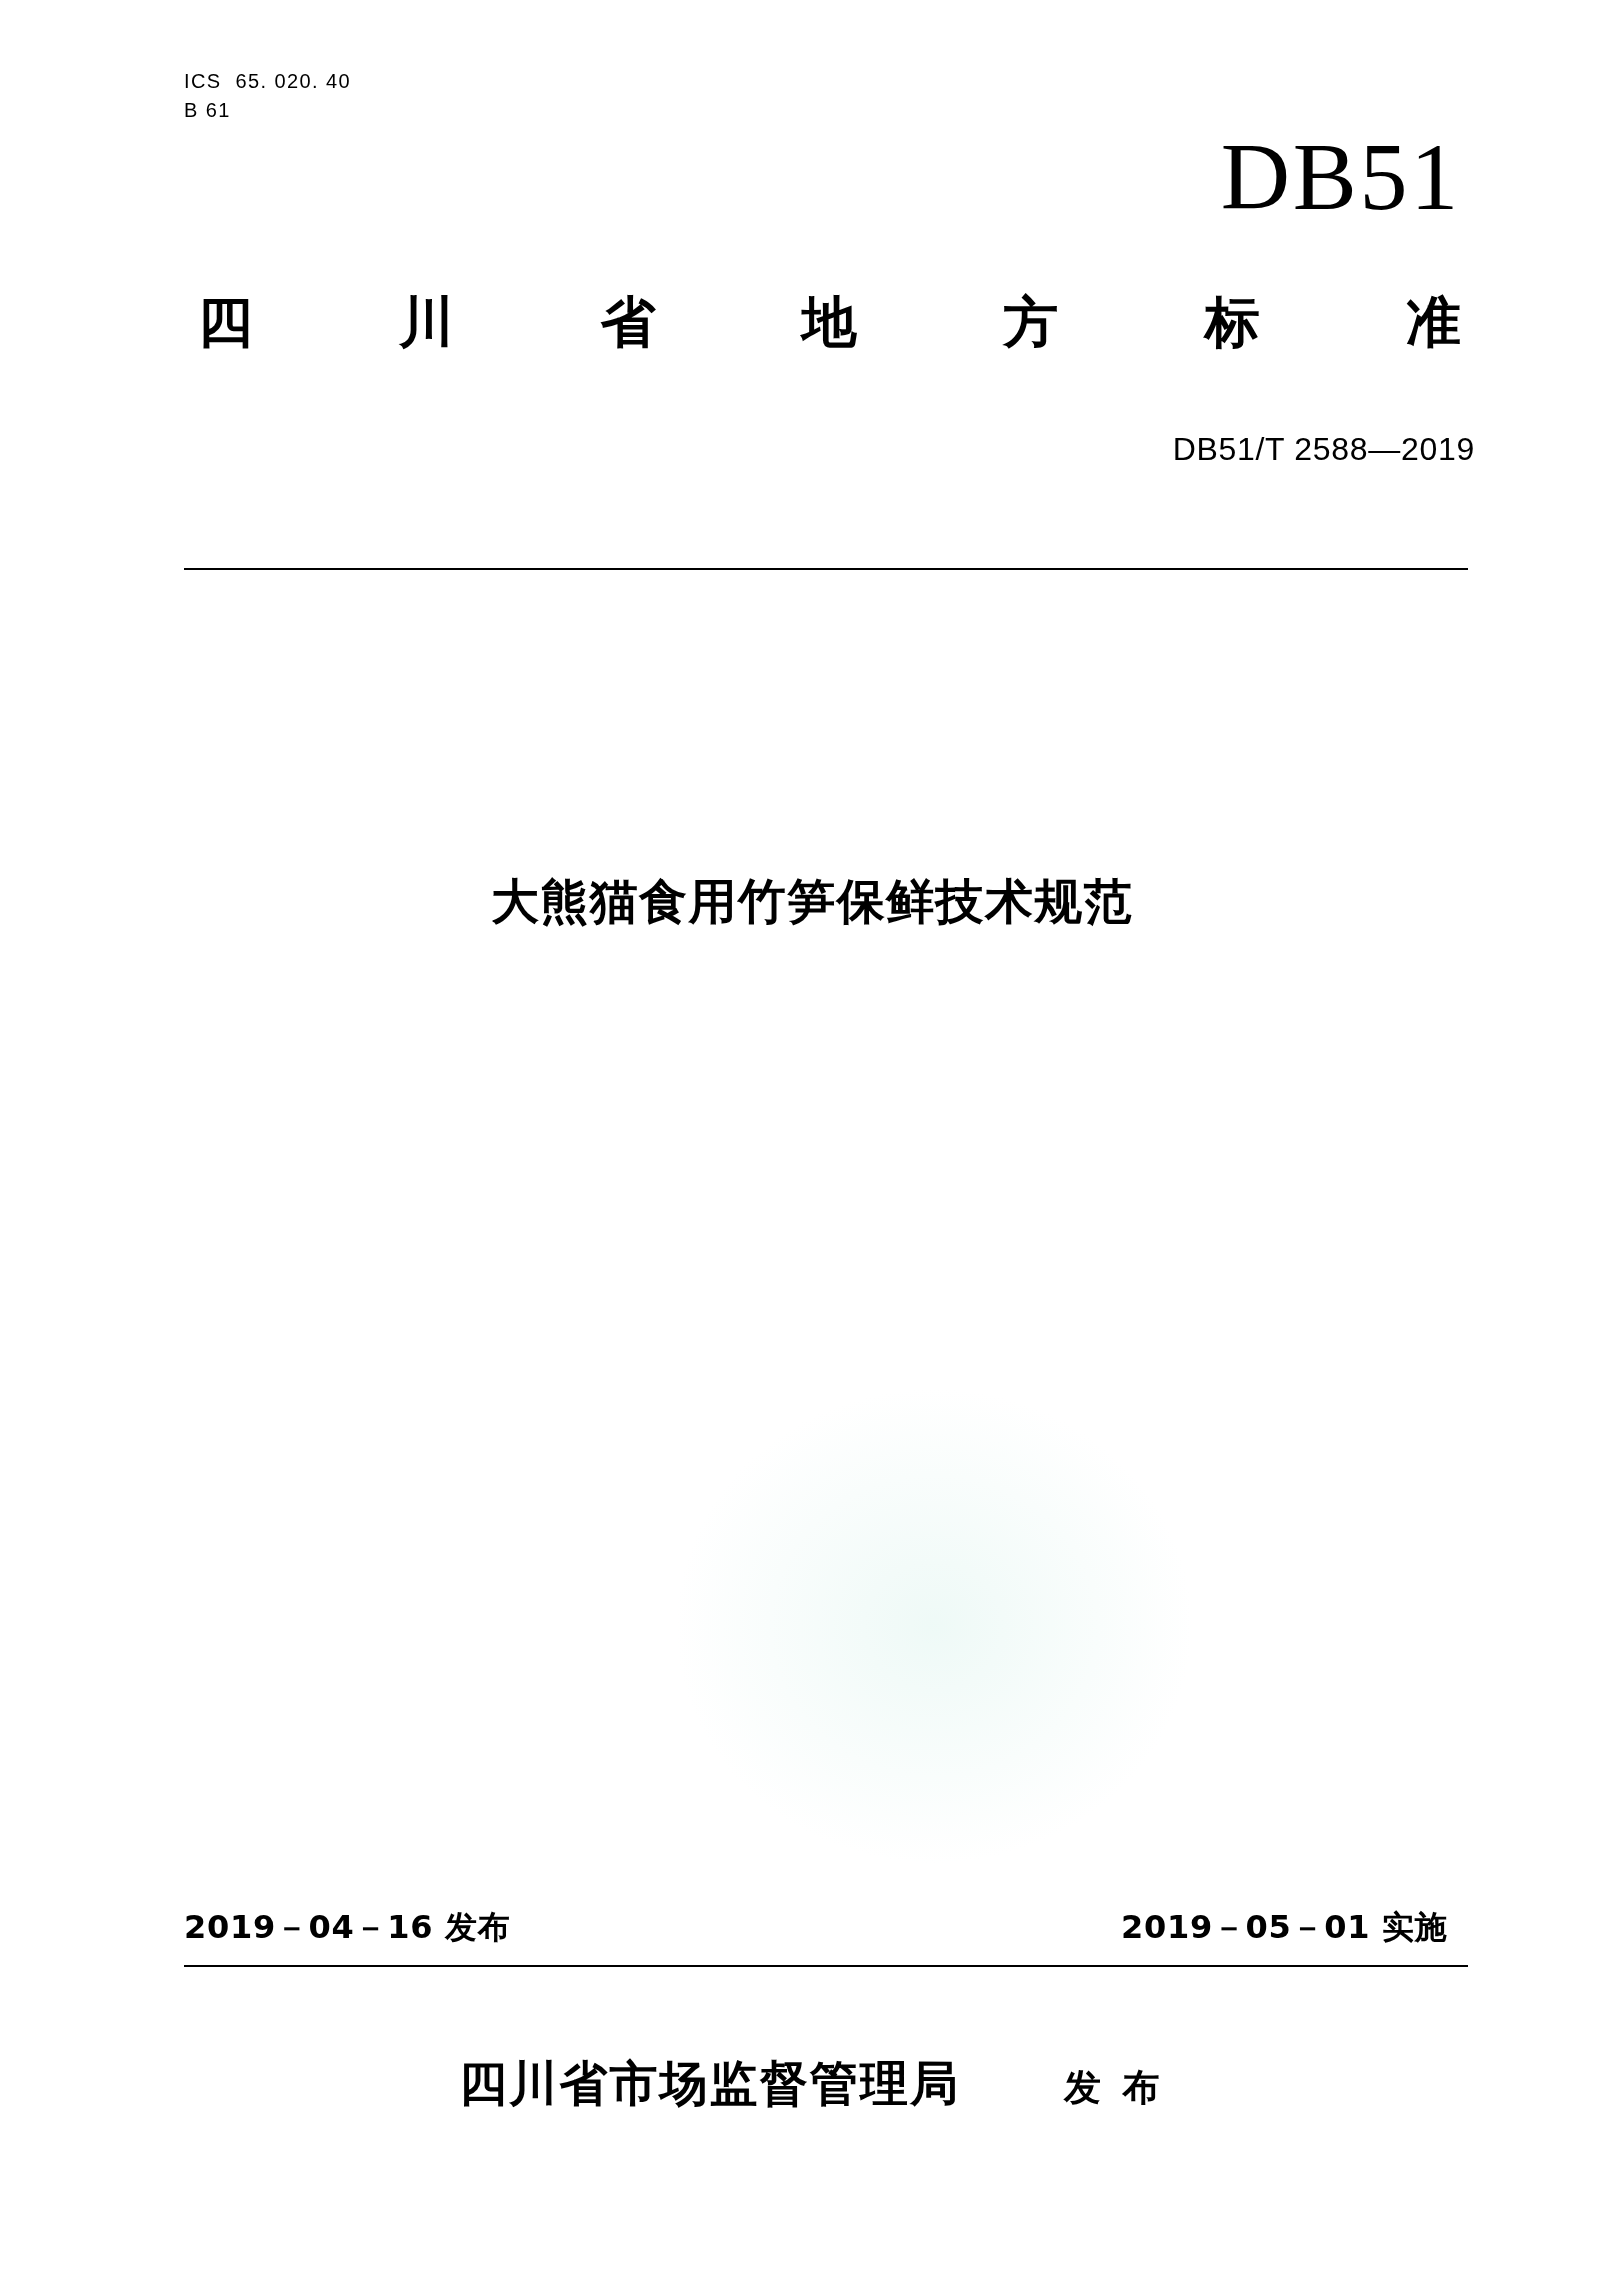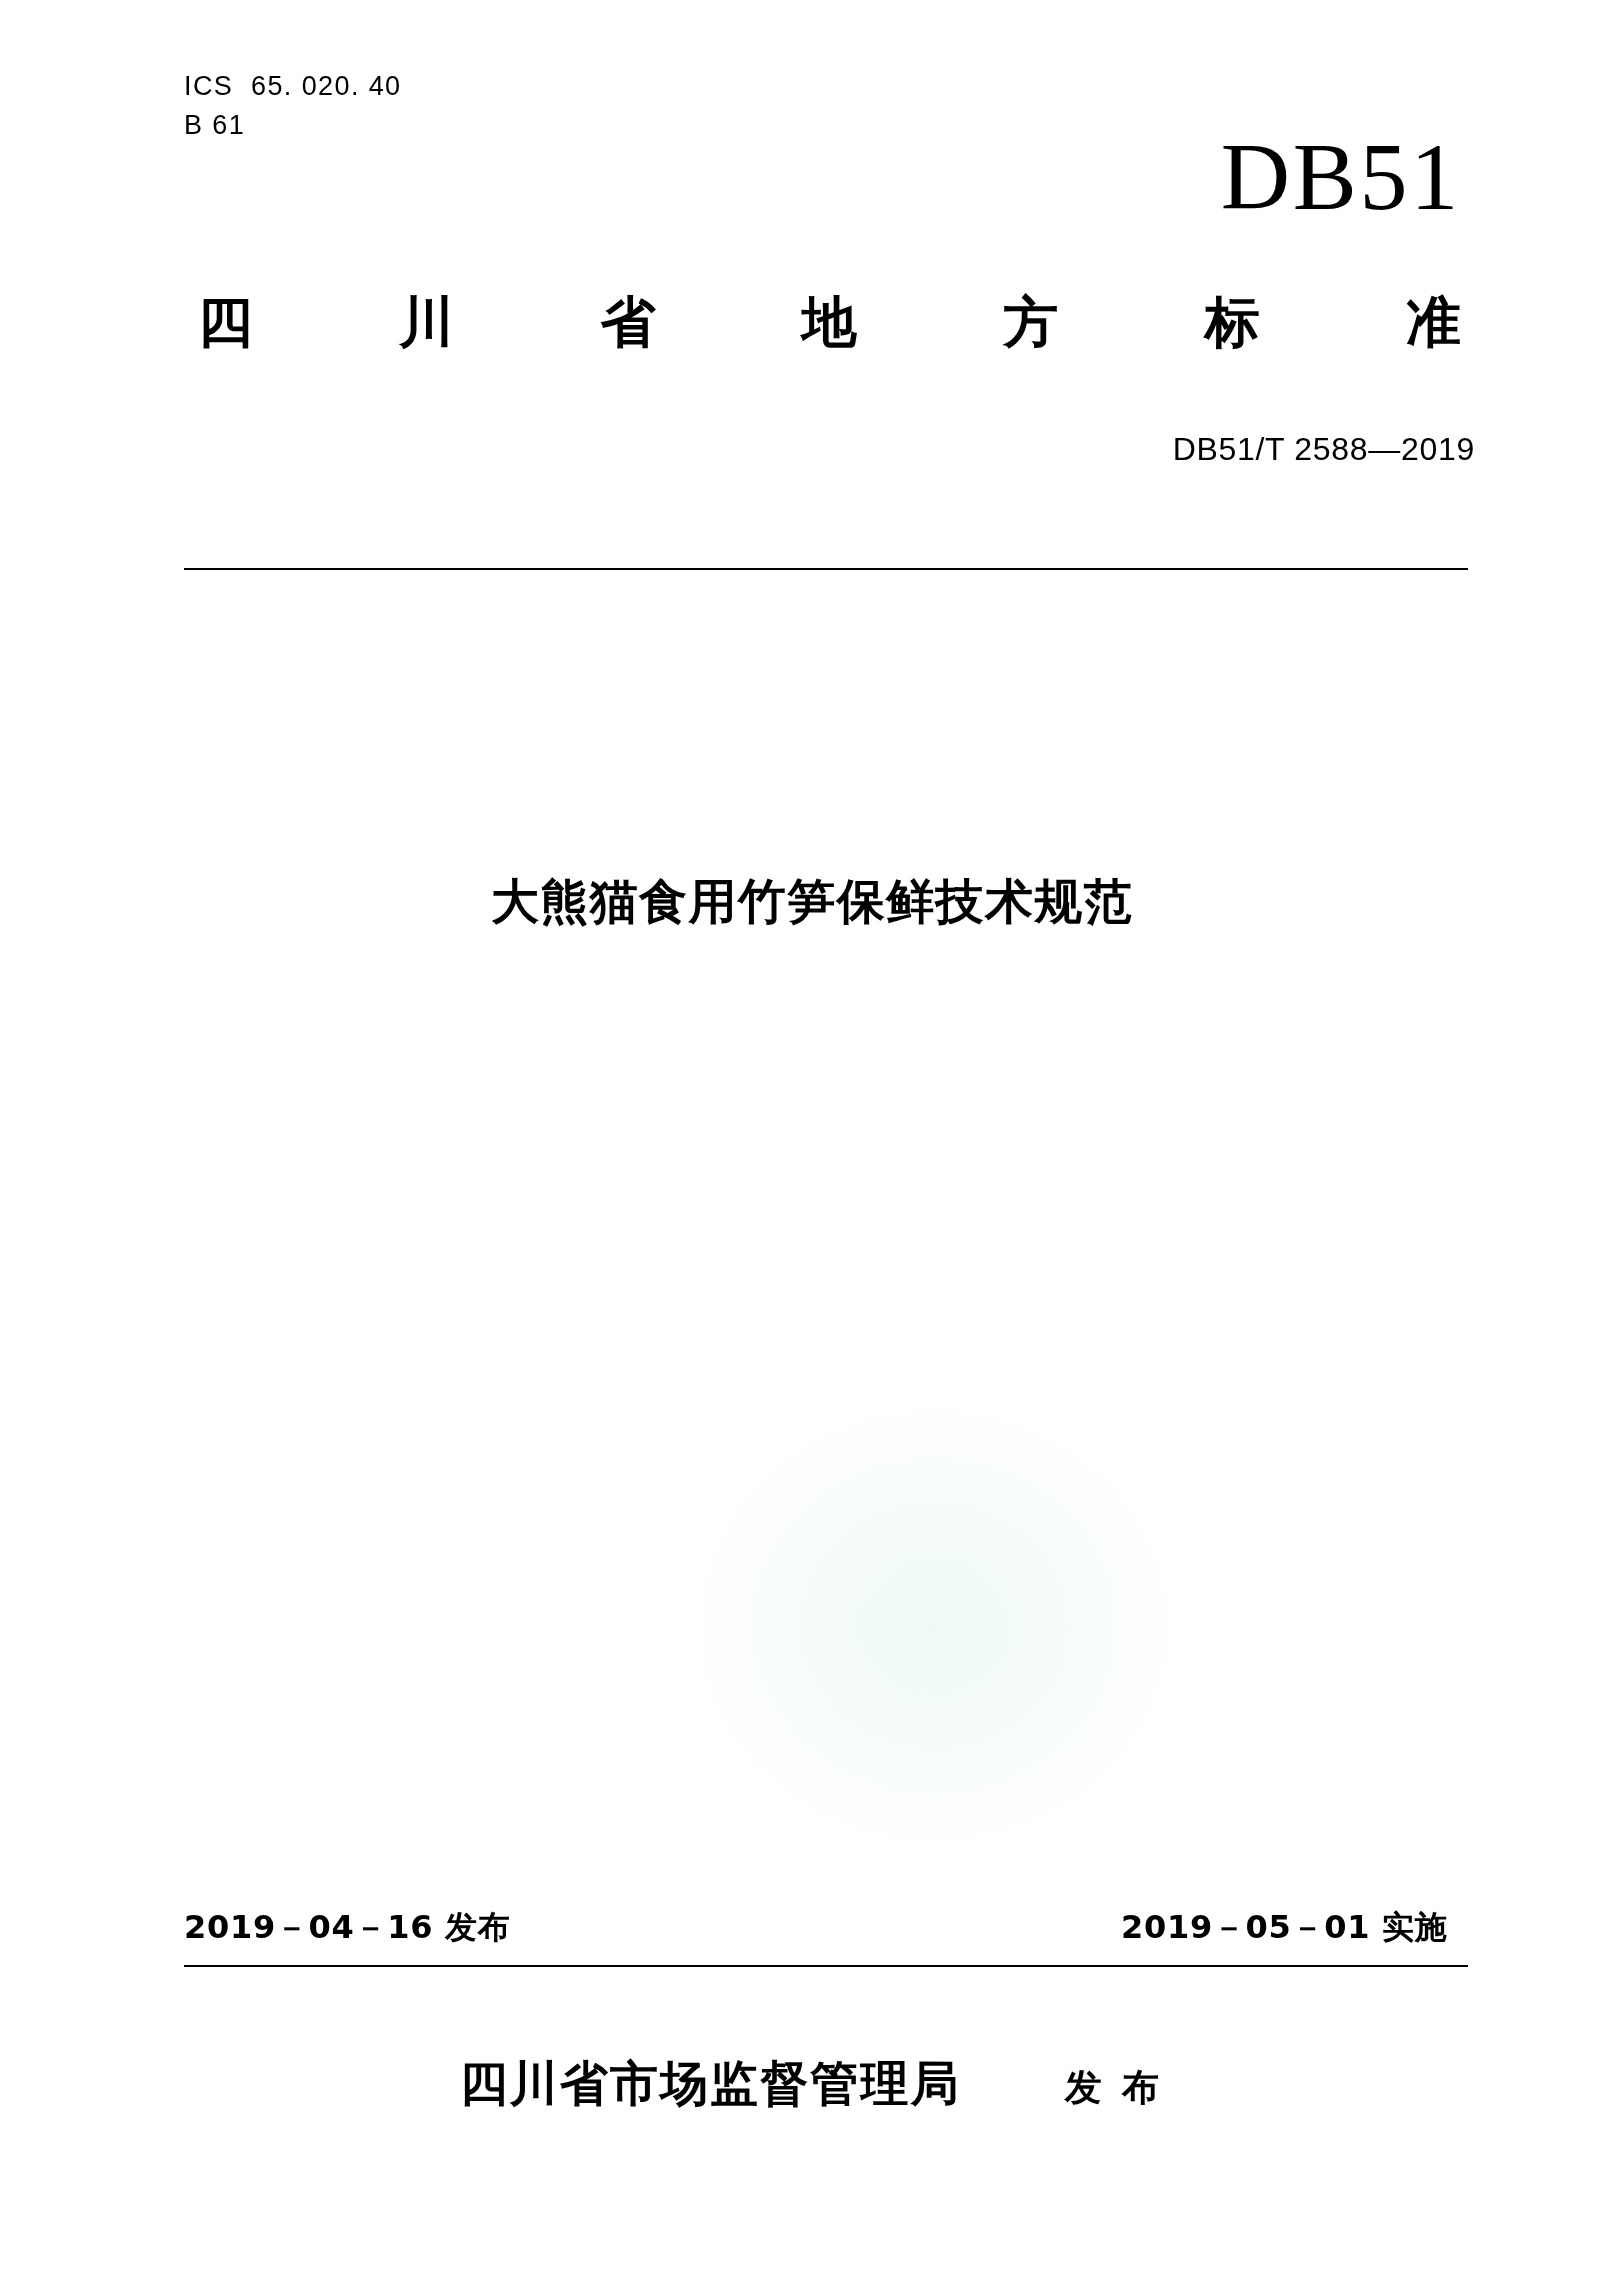--- a/index.html
+++ b/index.html
@@ -19,21 +19,21 @@
     box-sizing: border-box;
     overflow: hidden;
   }
 
   
   .ics-block {
     position: absolute;
     left: 184px;
     top: 67px;
     font-family: "Liberation Sans", sans-serif;
-    font-size: 27px;
+    font-size: 20px;
     letter-spacing: 1.4px;
     line-height: 1.45;
     color: #000;
   }
   .ics-line {
     white-space: pre;
   }
 
   
   .db-mark {
@@ -125,21 +125,21 @@
 
   
   .issuer-row {
     position: absolute;
     left: 0;
     right: 0;
     top: 2052px;
     display: flex;
     justify-content: center;
     align-items: baseline;
-    font-family: Liberation Serif, serif;
+    font-family: Liberation Sans, sans-serif;
     font-weight: bold;
     color: #000;
   }
   .issuer-name {
     font-size: 48px;
     letter-spacing: 2.1px;
   }
   .issuer-action {
     font-size: 37px;
     letter-spacing: 5.5px;

